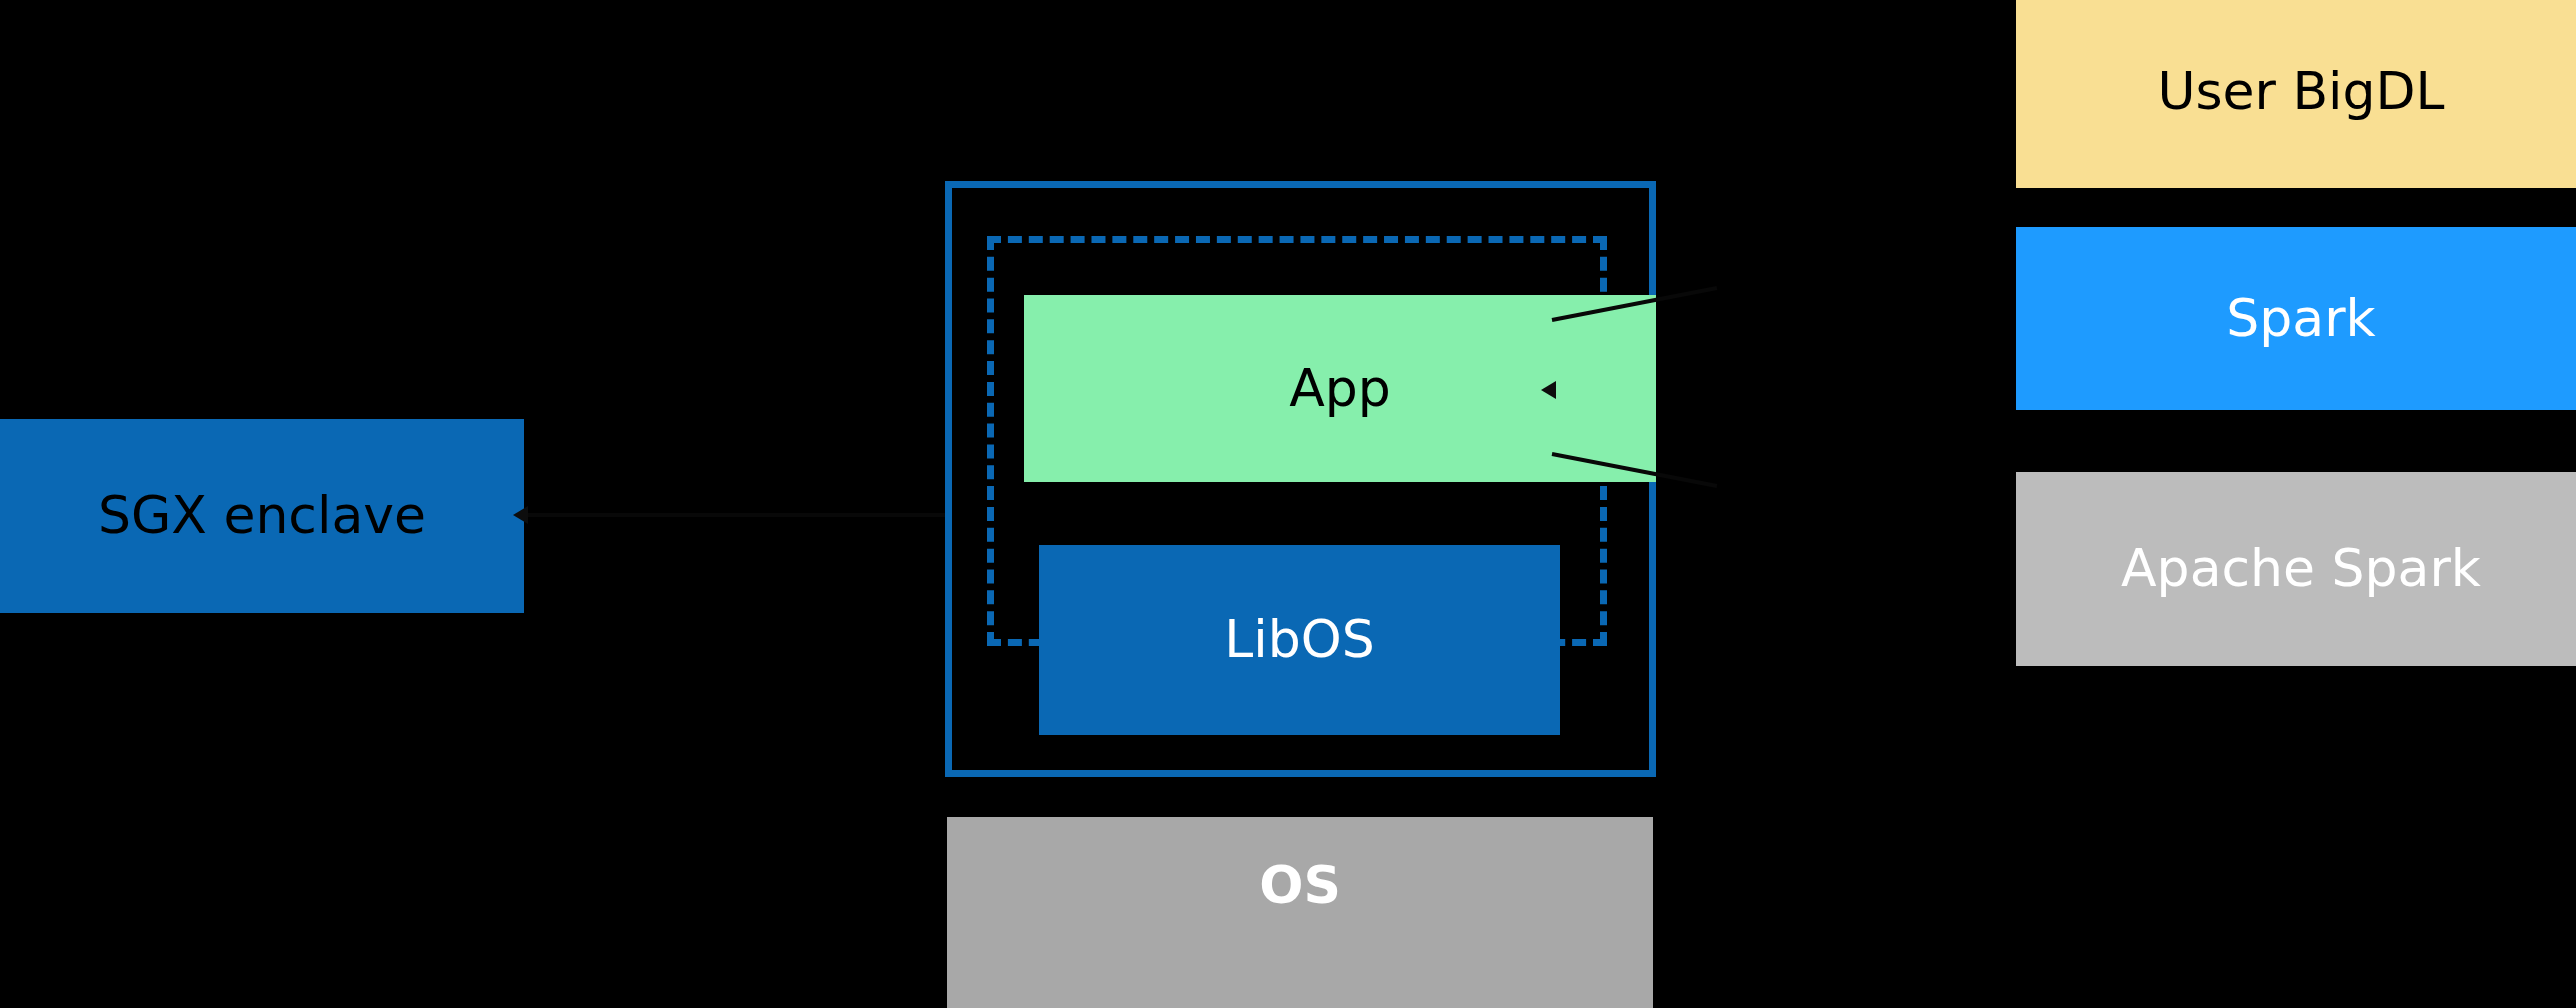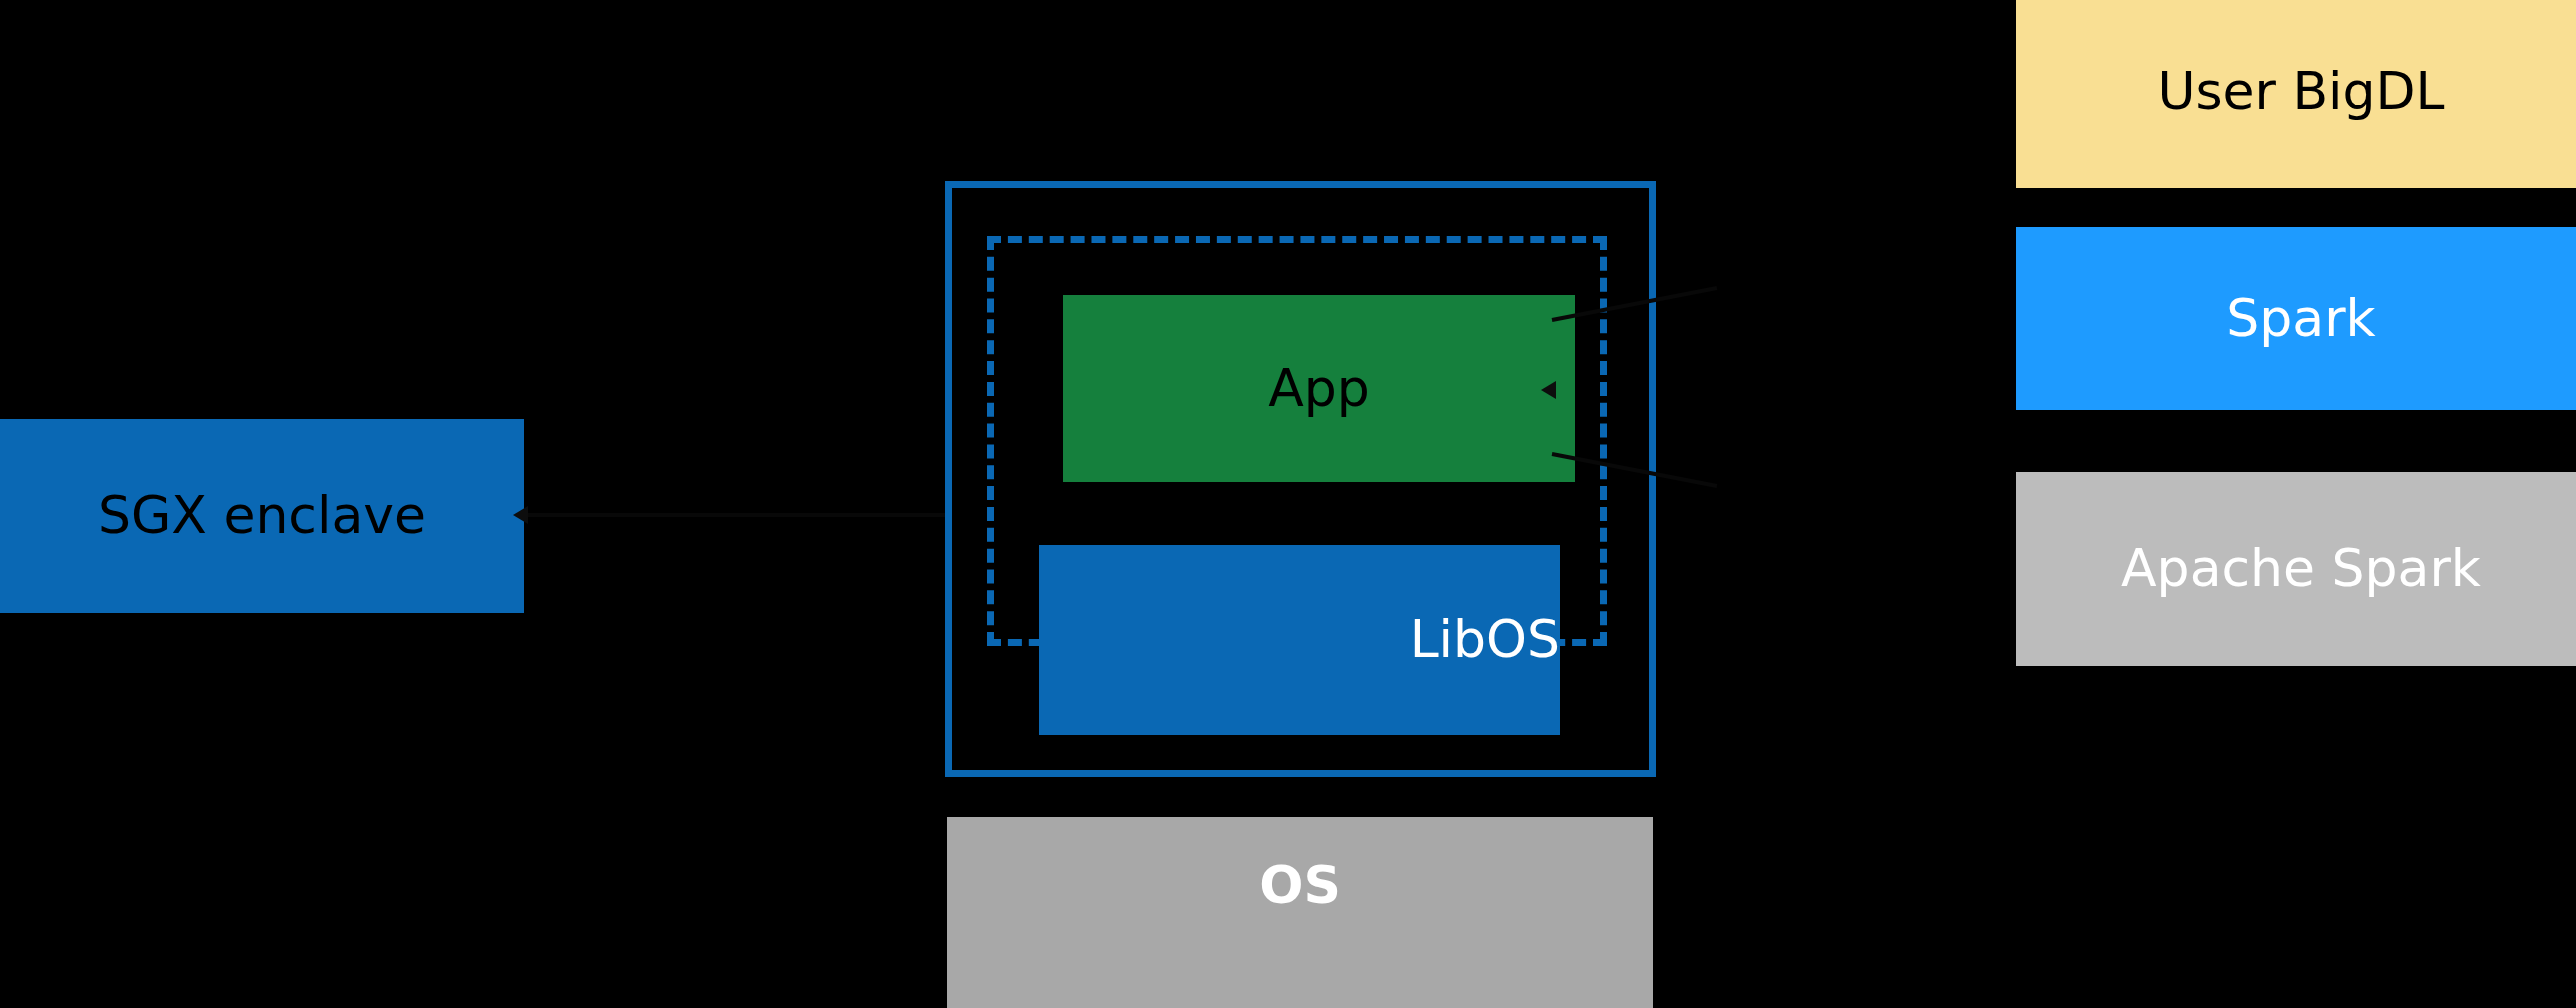--- a/index.html
+++ b/index.html
@@ -47,38 +47,37 @@
   #libos-frame {
     left: 987px;
     top: 236px;
     width: 620px;
     height: 410px;
     border: 7.5px dashed #0A68B4;
     background: transparent;
   }
   
   #app-box {
-    left: 1063px;
+    left: 1024px;
     top: 295px;
-    width: 512px;
+    width: 632px;
     height: 187px;
-    background: #15803d;
+    background: #86efac;
     color: #000000;
     font-size: 52px;
   }
   
   #libos-box {
     left: 1039px;
     top: 545px;
     width: 521px;
     height: 190px;
     background: #0A68B4;
     color: #FFFFFF;
     font-size: 52px;
-    justify-content: flex-end;
   }
   
   #os-box {
     left: 947px;
     top: 817px;
     width: 706px;
     height: 201px;
     background: #A8A8A8;
     color: #FFFFFF;
     font-size: 52px;

